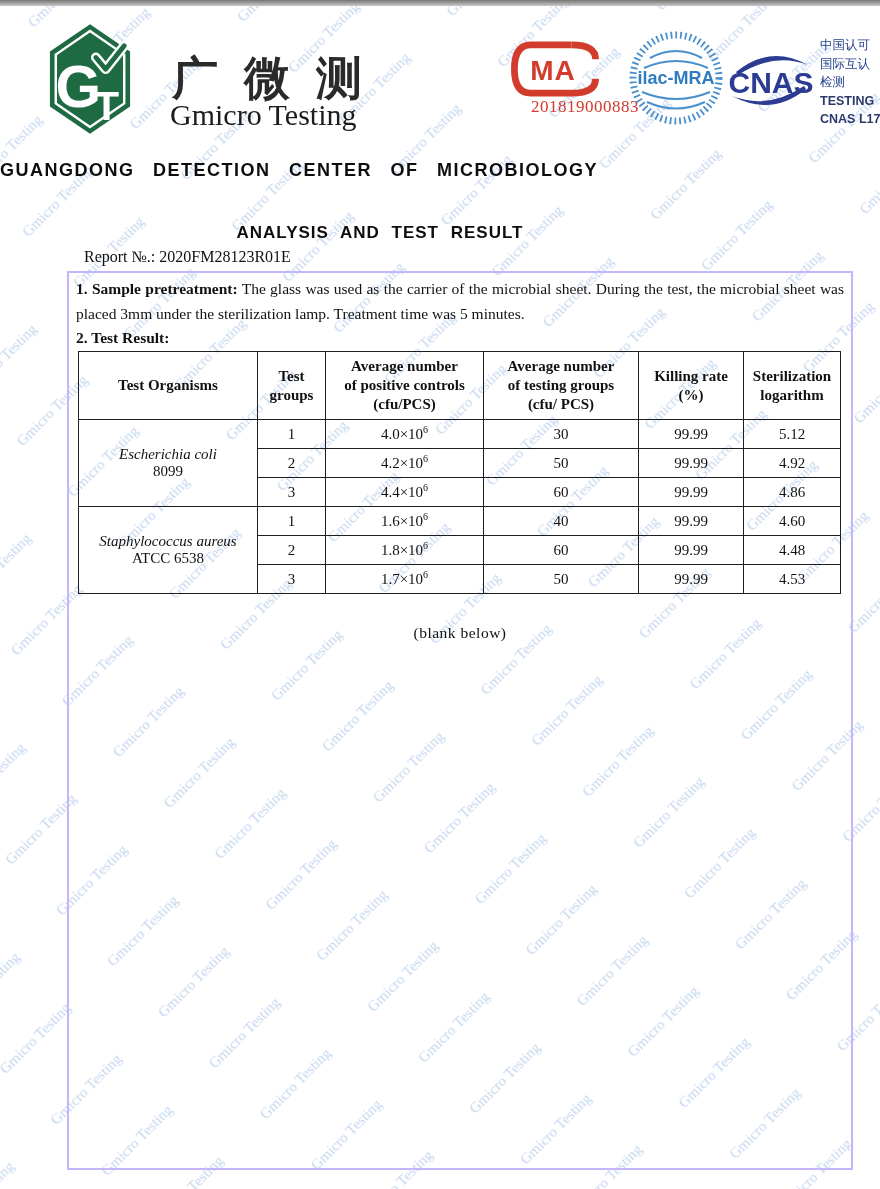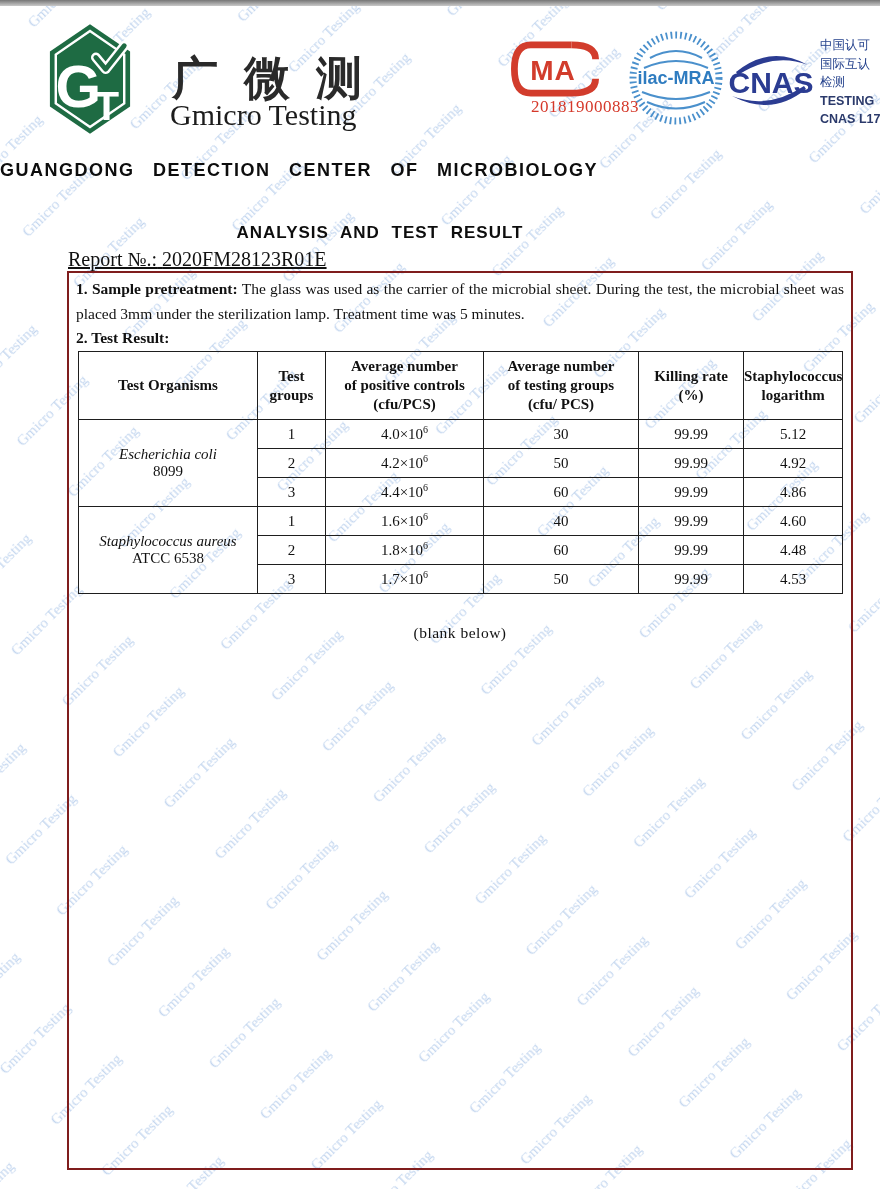--- a/index.html
+++ b/index.html
@@ -29,24 +29,24 @@
   .accred    { position:absolute; left:820px; top:36px; font-family:"Liberation Sans","DejaVu Sans",sans-serif;
                font-size:12.5px; line-height:18.5px; color:#24418c; white-space:nowrap; }
   .accred .en { font-weight:bold; color:#2b3a6b; }
 
   .title    { position:absolute; left:0; top:160px; width:880px; text-align:left;
               font-family:"Liberation Sans","DejaVu Sans",sans-serif; font-weight:700;
               font-size:18px; letter-spacing:1.5px; word-spacing:12px; color:#0d0d0d; }
   .subtitle { position:absolute; left:0; top:223px; width:760px; text-align:center;
               font-family:"Liberation Sans","DejaVu Sans",sans-serif; font-weight:700;
               font-size:17px; letter-spacing:1px; word-spacing:6px; color:#0d0d0d; }
-  .report   { position:absolute; left:68px; top:248px; font-size:20px;text-decoration:underline; }
+  .report   { position:absolute; left:84px; top:248px; font-size:16px; }
 
   .box { position:absolute; left:67px; top:271px; width:782px; height:895px;
-         border:2px solid #7f1d1d; background:transparent; }
+         border:2px solid #c4b5fd; background:transparent; }
   .sec1 { margin:3px 7px 0 7px; font-size:15.5px; line-height:25px; text-align:justify; }
   .sec2 { margin:3px 7px 0 7px; font-size:15.5px; font-weight:bold; }
 
   table.result { border-collapse:collapse; margin:4px 0 0 9px; font-size:15px; table-layout:fixed; }
   .result th, .result td { border:1px solid #1e1e1e; text-align:center; vertical-align:middle; padding:0; }
   .result thead tr { height:68px; }
   .result tbody tr { height:29px; }
   .result th { font-weight:bold; line-height:19px; }
   .org-name  { font-style:italic; }
   .result sup { font-size:10px; line-height:0; }
@@ -160,21 +160,21 @@
           <th>
             <div>Average number</div>
             <div>of testing groups</div>
             <div>(cfu/ PCS)</div>
           </th>
           <th>
             <div>Killing rate</div>
             <div>(%)</div>
           </th>
           <th>
-            <div>Staphylococcus</div>
+            <div>Sterilization</div>
             <div>logarithm</div>
           </th>
         </tr>
       </thead>
       <tbody>
         <tr>
           <td rowspan="3">
             <div class="org-name">Escherichia coli</div>
             <div>8099</div>
           </td>

